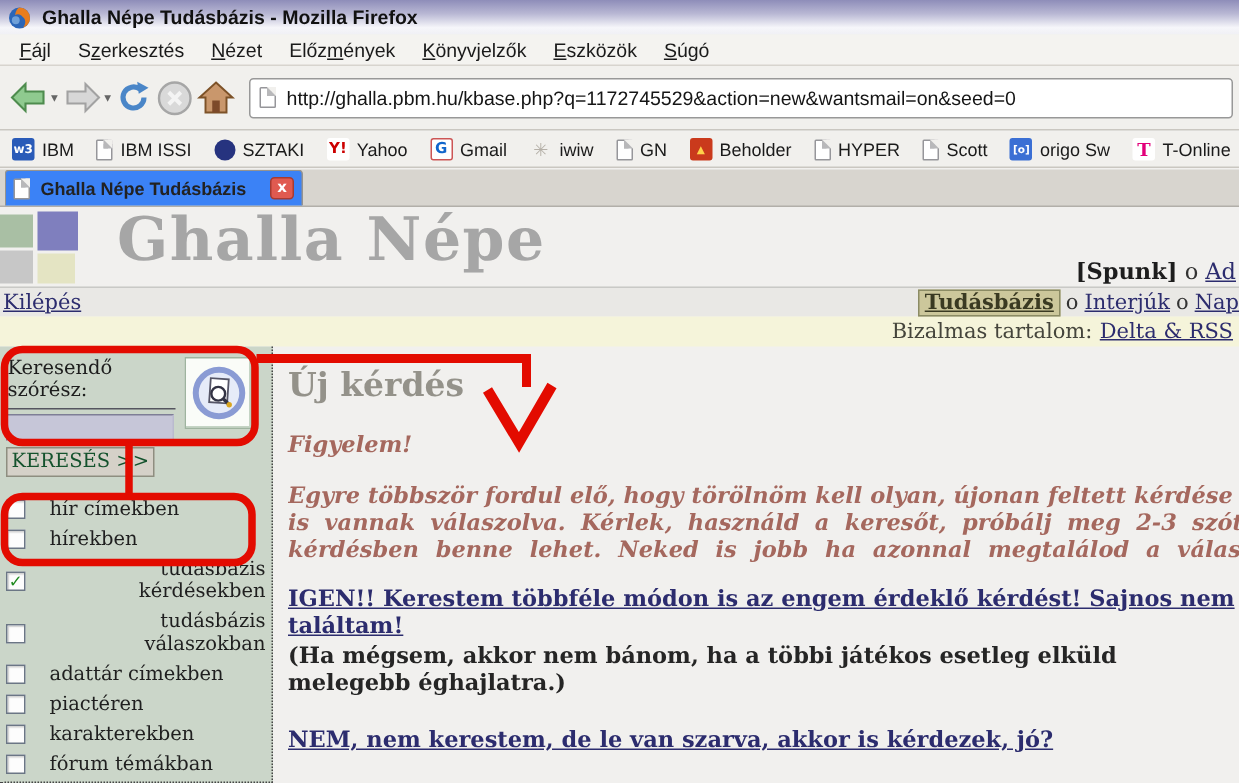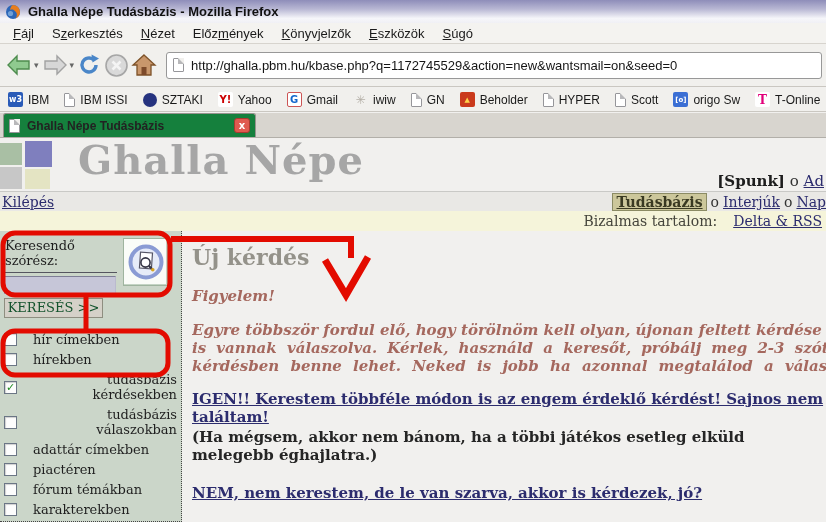--- a/index.html
+++ b/index.html
@@ -37,21 +37,21 @@
   .bi-iwiw { color:#b5b0a8; font-size:12px; }
   .bi-beholder { background:#ca3a1c; color:#ffd24a; font-size:7px; }
   .bi-origo { background:#3b6fd4; color:#fff; font-size:7px; }
   .bi-tonline { background:#fff; color:#e2007a; font:bold 12px "DejaVu Serif",serif; }
   .icon-page { width:11px; height:14px; background:#fff; border:1px solid #96969a; border-radius:1px; position:relative; flex:none; }
   .icon-page::before { content:""; position:absolute; top:-1px; right:-1px; border:3px solid;
     border-color:#f1f0ed #f1f0ed #b8b8ba #b8b8ba; }
 
   #tabbar { position:absolute; top:113px; left:0; right:0; height:25px; background:#d8d5cf;
     border-bottom:1px solid #b2afa9; display:flex; align-items:flex-end; padding-left:3px; }
-  .tab { width:253px; height:24px; background:#15803d; border:1px solid #96938e; border-bottom:none;
+  .tab { width:199px; height:24px; background:#3b82f6; border:1px solid #96938e; border-bottom:none;
     border-radius:3px 3px 0 0; display:flex; align-items:center; gap:7px; padding:0 5px;
     font-size:12px; font-weight:bold; color:#222; }
   .tab-close { margin-left:auto; width:16px; height:15px; background:#e05a50; border:1px solid #a83a30;
     border-radius:3px; color:#fff; font:bold 10px/13px "DejaVu Sans",sans-serif; text-align:center; }
 
   
   #page { position:absolute; top:138px; left:0; right:0; bottom:0; background:#f1f0ee;
     font-family:"DejaVu Serif",serif; }
   #siteheader { position:relative; height:53px; }
   .logo { position:absolute; left:0; top:3px; width:70px; height:50px; }
@@ -67,21 +67,21 @@
   .userline .o { font-weight:normal; color:#333; }
   a, .lnk { color:#2c2c6e; text-decoration:underline; cursor:pointer; }
 
   .grayband { height:20px; background:#e9e8e5; border-top:1px solid #c9c9c6; display:flex;
     align-items:center; font-size:14px; color:#333; }
   .grayband .left { padding-left:2px; }
   .grayband .right { margin-left:auto; white-space:nowrap; display:flex; align-items:center; gap:4px; }
   .kb-box { background:#ccc79b; border:1px solid #8b8b64; padding:0 3px; font-weight:bold;
     text-decoration:underline; color:#3a3a22; }
   .yellowband { height:20px; background:#f5f4da; display:flex; align-items:center;
-    justify-content:flex-end; font-size:14px; color:#45453c; padding-right:4px; gap:16px; }
+    justify-content:flex-end; font-size:14px; color:#45453c; padding-right:4px; gap:5px; }
 
   #content { position:absolute; top:93px; left:0; right:0; bottom:0; display:flex; }
   #sidebar { width:182px; background:#cbd6c9; border-right:1px dotted #444; border-bottom:1px dotted #444;
     padding:6px 4px 0 4px; position:relative; flex:none; }
   .search-label { font-size:13px; color:#1d1d1d; border-bottom:1px solid #55555f; width:113px;
     padding:1px 1px 4px 1px; }
   .search-input { width:112px; height:18px; margin-top:3px; background:#c6c6d8;
     border:1px solid #7e7e96; border-right-color:#babace; border-bottom-color:#babace;
     font:13px "DejaVu Serif",serif; padding:0 3px; outline:none; display:block; }
   .search-btn { width:99px; margin-top:4px; background:#d5d1c8; border:1px solid #8e8e80;
@@ -294,25 +294,25 @@
           <label class="cb-row">
             <span class="cbx"></span>
             <span>adattár címekben</span>
           </label>
           <label class="cb-row">
             <span class="cbx"></span>
             <span>piactéren</span>
           </label>
           <label class="cb-row">
             <span class="cbx"></span>
+            <span>karakterekben</span>
+          </label>
+          <label class="cb-row">
+            <span class="cbx"></span>
             <span>fórum témákban</span>
-          </label>
-          <label class="cb-row">
-            <span class="cbx"></span>
-            <span>karakterekben</span>
           </label>
         </div>
     </div>
 
     <div id="main">
       <h1>Új kérdés</h1>
       <div class="warn warn-head">Figyelem!</div>
       <div class="warn" id="warnlines">
           <div class="warn-line">Egyre többször fordul elő, hogy törölnöm kell olyan, újonan feltett kérdése</div>
           <div class="warn-line">is vannak válaszolva. Kérlek, használd a keresőt, próbálj meg 2-3 szót v</div>

